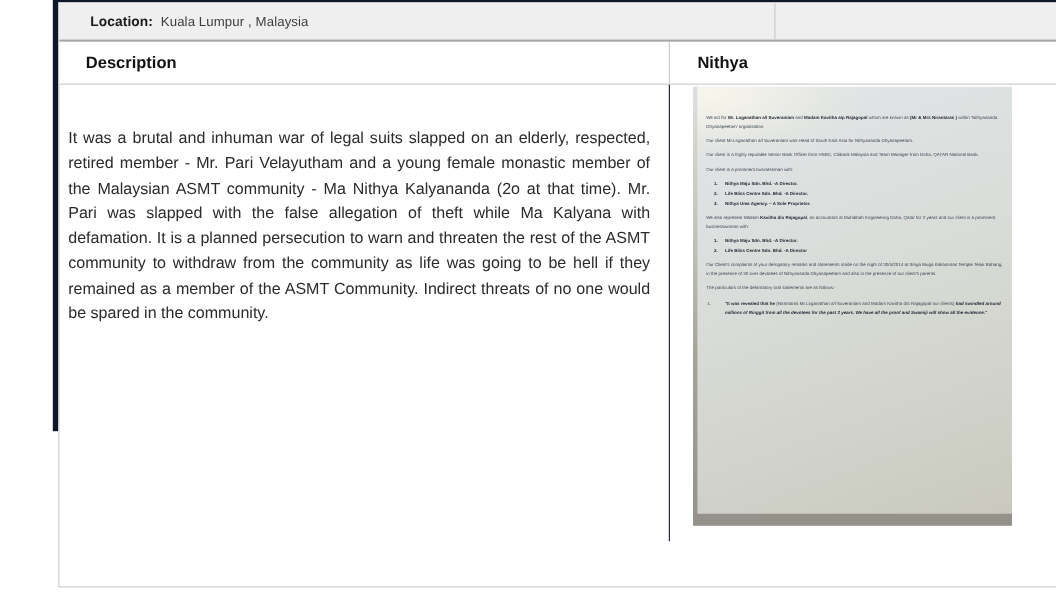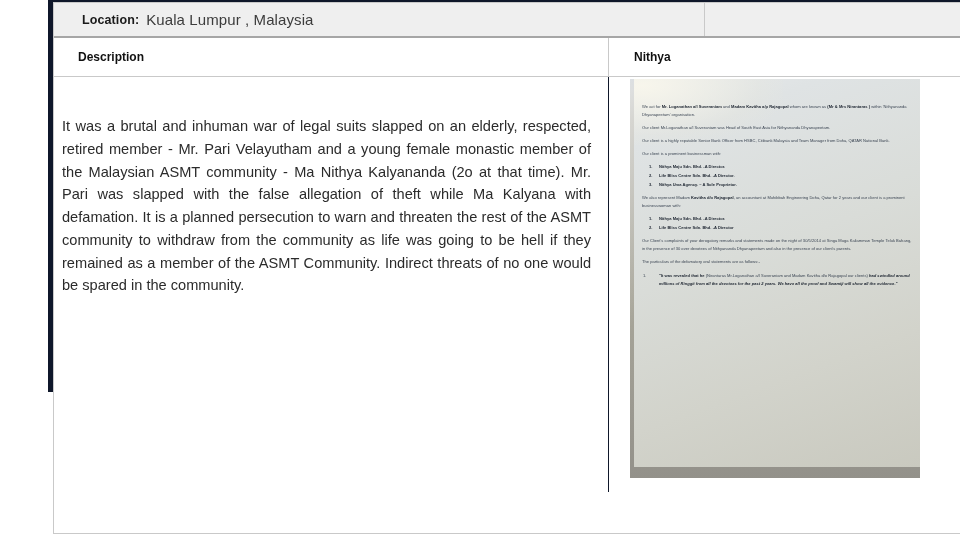--- a/index.html
+++ b/index.html
@@ -55,21 +55,21 @@
     padding-left: 20px;
     box-sizing: border-box;
   }
   .meta-label {
     font-weight: bold;
     font-size: 12.5px;
     color: #1a1a1a;
     letter-spacing: 0.1px;
   }
   .meta-value {
-    font-size: 15px;
+    font-size: 12px;
     color: #3c3c3c;
     margin-left: 7px;
     letter-spacing: 0.1px;
   }
 
   
   .row-incident {
     height: 40px;
     display: flex;
     align-items: center;
@@ -90,21 +90,21 @@
   .row-colheads {
     display: flex;
     height: 39px;
     border-bottom: 1px solid #c9c9c9;
     background: #ffffff;
     box-sizing: border-box;
   }
   .colhead {
     display: flex;
     align-items: center;
-    font-size: 12px;
+    font-size: 15px;
     font-weight: bold;
     color: #111111;
     box-sizing: border-box;
   }
   .colhead-desc {
     flex: 0 0 555px;
     padding-left: 24px;
     border-right: 1px solid #c9c9c9;
   }
   .colhead-photos {

